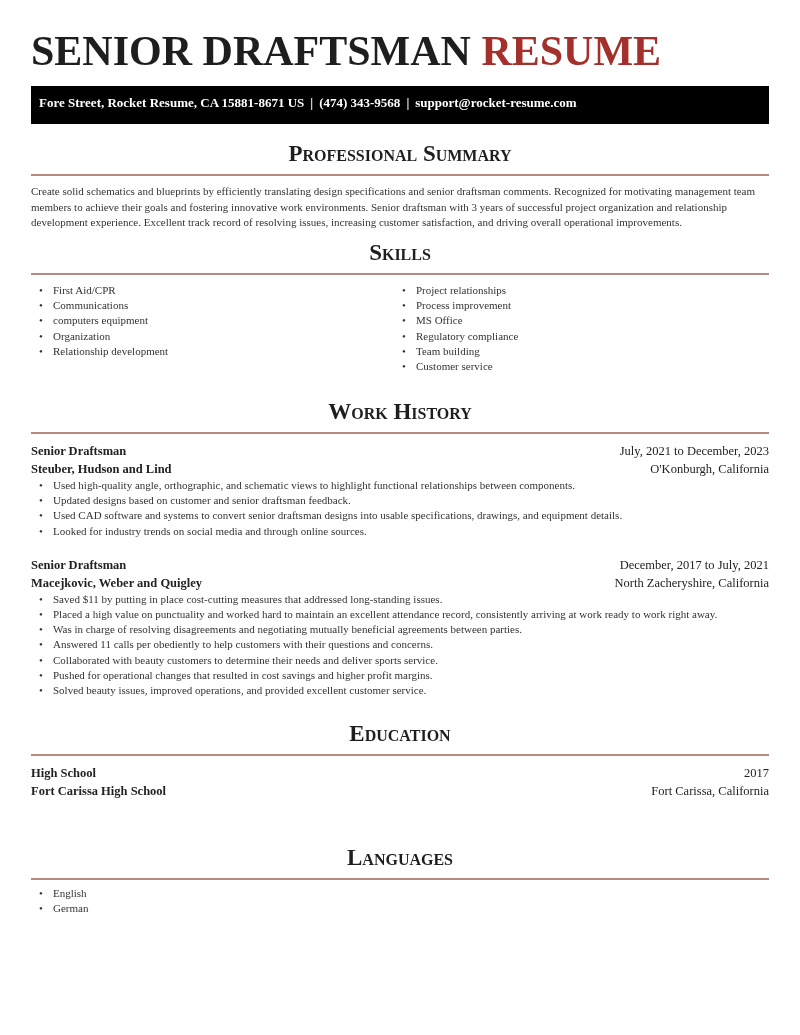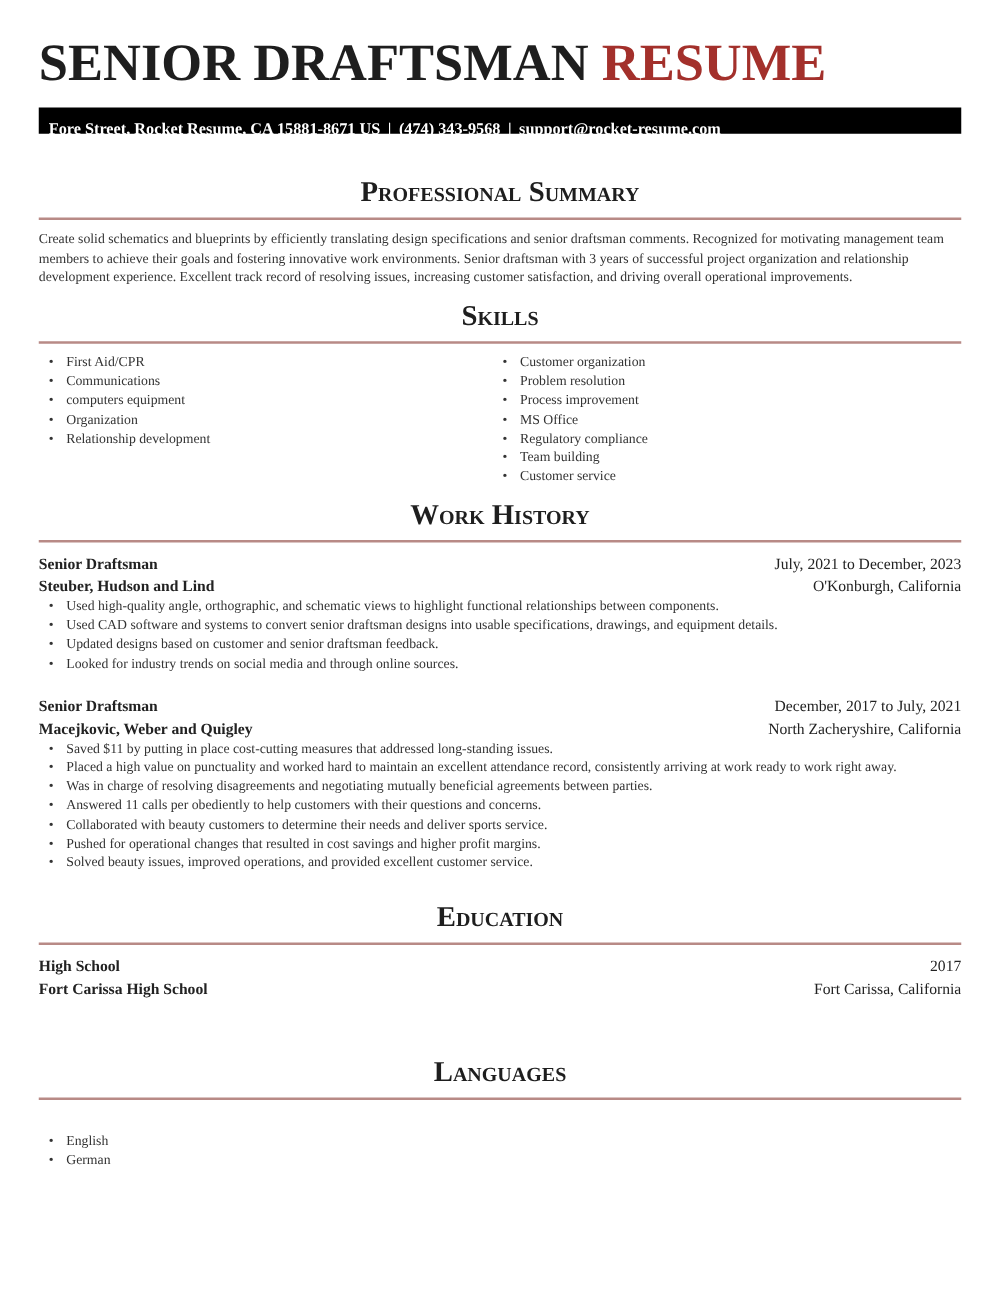--- a/index.html
+++ b/index.html
@@ -1,20 +1,20 @@
 <!DOCTYPE html>
 <html><head>
   <meta charset="utf-8">
   <style>
     html, body { margin: 0; padding: 0; background: #ffffff; }
     body { width: 800px; height: 1035px; position: relative; font-family: "Liberation Serif", "DejaVu Serif", serif; color: #222; }
     .page { position: absolute; left: 31px; top: 0; width: 738px; }
     .title { margin: 0; padding-top: 28px; font-size: 42px; line-height: 46px; font-weight: bold; color: #1e1e1e; letter-spacing: 0px; }
     .title .accent { color: #a3302b; }
-    .contact { margin-top: 12px; background: #000; color: #fff; height: 21px; line-height: 33px; font-size: 13px; font-weight: bold; padding-left: 8px; white-space: nowrap; }
+    .contact { margin-top: 12px; background: #000; color: #fff; height: 38px; line-height: 33px; font-size: 13px; font-weight: bold; padding-left: 8px; white-space: nowrap; }
     .contact .sep { padding: 0 6px; }
     .section-title { font-size: 23px; font-weight: bold; font-variant: small-caps; color: #1e1e1e; margin: 0; line-height: 28px; text-align: center; }
     .rule { height: 2px; background: #b88a86; margin-top: 6px; }
     .summary { font-size: 11px; line-height: 15.5px; color: #333; margin-top: 8px; }
     .sec { position: absolute; left: 0; width: 738px; }
     ul.bullets { list-style: none; margin: 0; padding: 0; }
     ul.bullets li { position: relative; padding-left: 22px; font-size: 11px; line-height: 15.2px; color: #333; }
     ul.bullets li::before { content: "•"; position: absolute; left: 8px; top: 0; color: #333; }
     .skills { display: flex; margin-top: 8px; }
     .skills .col { width: 363px; }
@@ -46,22 +46,21 @@
     <div class="rule"></div>
     <div class="skills">
       <ul class="bullets col">
         <li>First Aid/CPR</li>
         <li>Communications</li>
         <li>computers equipment</li>
         <li>Organization</li>
         <li>Relationship development</li>
       </ul>
       <ul class="bullets col">
-        <li>Customer organization</li>
-        <li>Problem resolution</li>
+        <li>Project relationships</li>
         <li>Process improvement</li>
         <li>MS Office</li>
         <li>Regulatory compliance</li>
         <li>Team building</li>
         <li>Customer service</li>
       </ul>
     </div>
   </div>
 
   <div class="sec" style="top:398px;">
@@ -72,22 +71,22 @@
       <div class="job-row">
         <span class="job-title">Senior Draftsman</span>
         <span class="job-dates">July, 2021 to December, 2023</span>
       </div>
       <div class="job-row">
         <span class="job-company">Steuber, Hudson and Lind</span>
         <span class="job-loc">O'Konburgh, California</span>
       </div>
       <ul class="bullets job-bullets">
         <li>Used high-quality angle, orthographic, and schematic views to highlight functional relationships between components.</li>
+        <li>Updated designs based on customer and senior draftsman feedback.</li>
         <li>Used CAD software and systems to convert senior draftsman designs into usable specifications, drawings, and equipment details.</li>
-        <li>Updated designs based on customer and senior draftsman feedback.</li>
         <li>Looked for industry trends on social media and through online sources.</li>
       </ul>
     </div>
 
     <div style="margin-top:17px;">
       <div class="job-row">
         <span class="job-title">Senior Draftsman</span>
         <span class="job-dates">December, 2017 to July, 2021</span>
       </div>
       <div class="job-row">
@@ -117,19 +116,19 @@
       <div class="job-row">
         <span class="job-company">Fort Carissa High School</span>
         <span class="job-loc">Fort Carissa, California</span>
       </div>
     </div>
   </div>
 
   <div class="sec" style="top:844px;">
     <h2 class="section-title">Languages</h2>
     <div class="rule"></div>
-    <ul class="bullets" style="margin-top:26px;">
+    <ul class="bullets" style="margin-top:6px;">
       <li>English</li>
       <li>German</li>
     </ul>
   </div>
 
 </div>
 
 </body></html>

